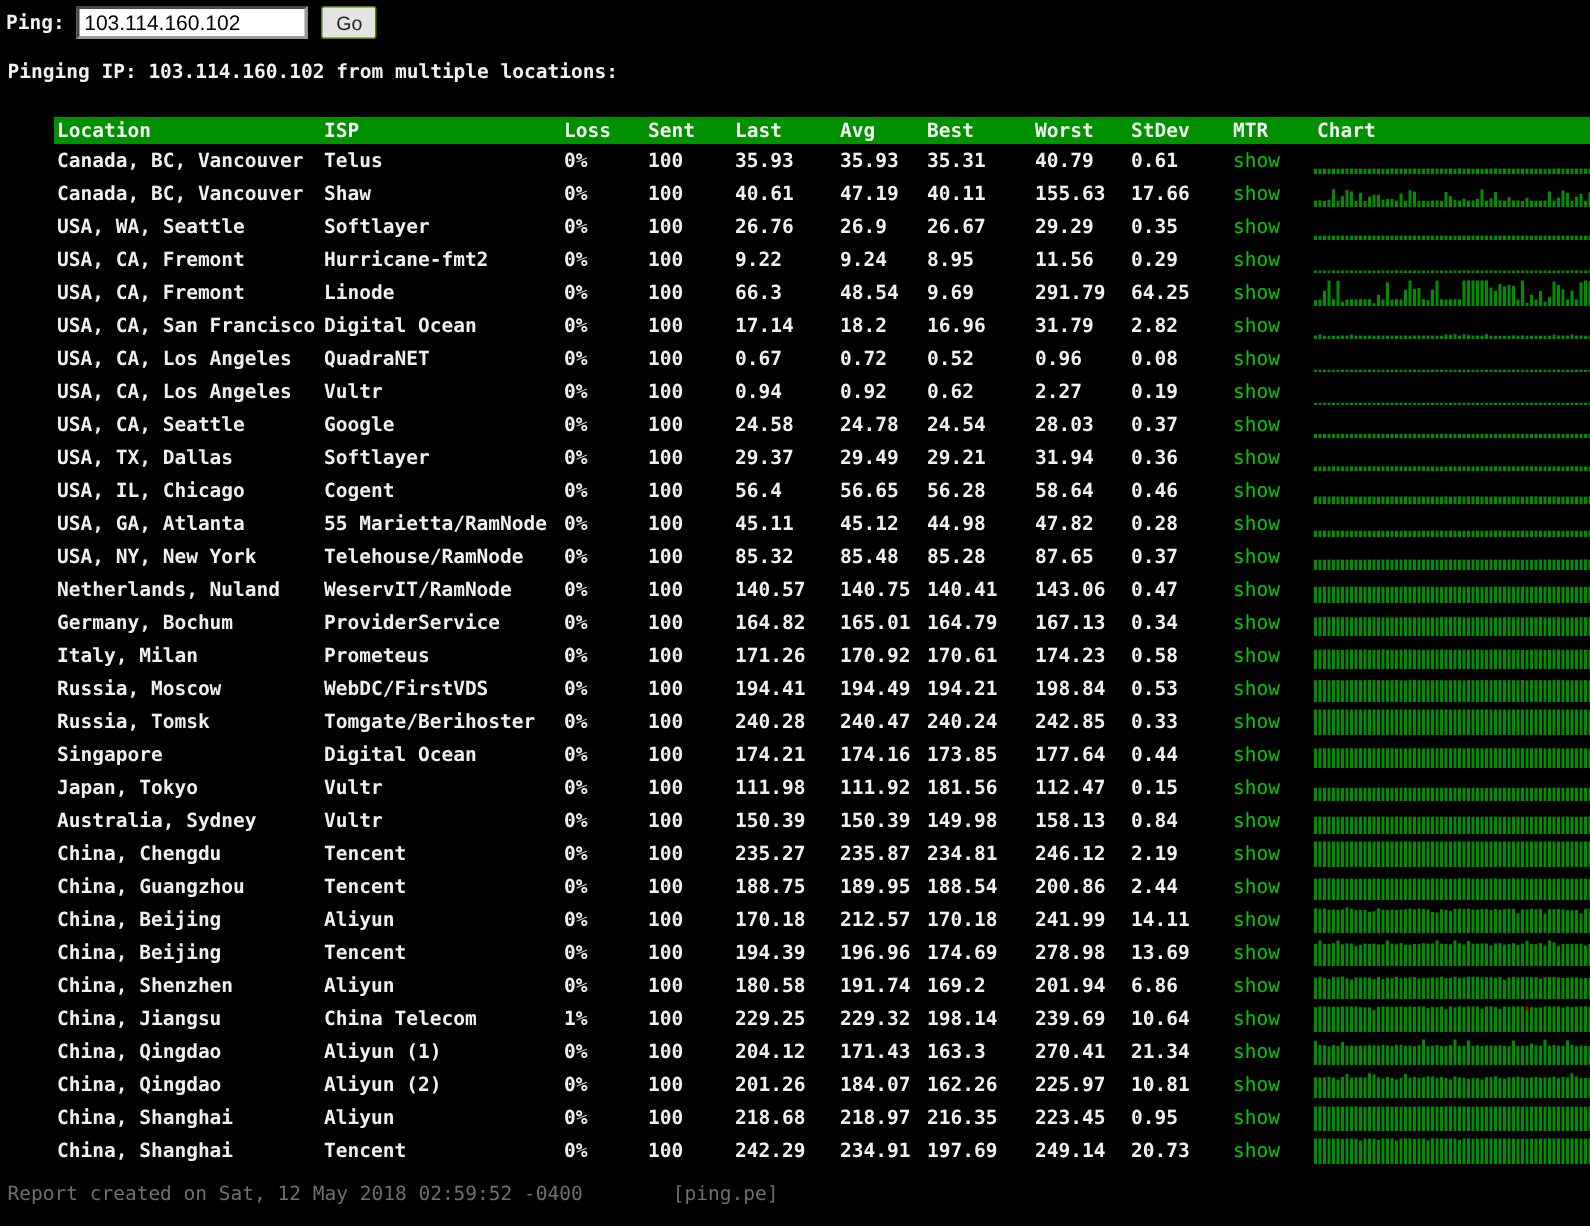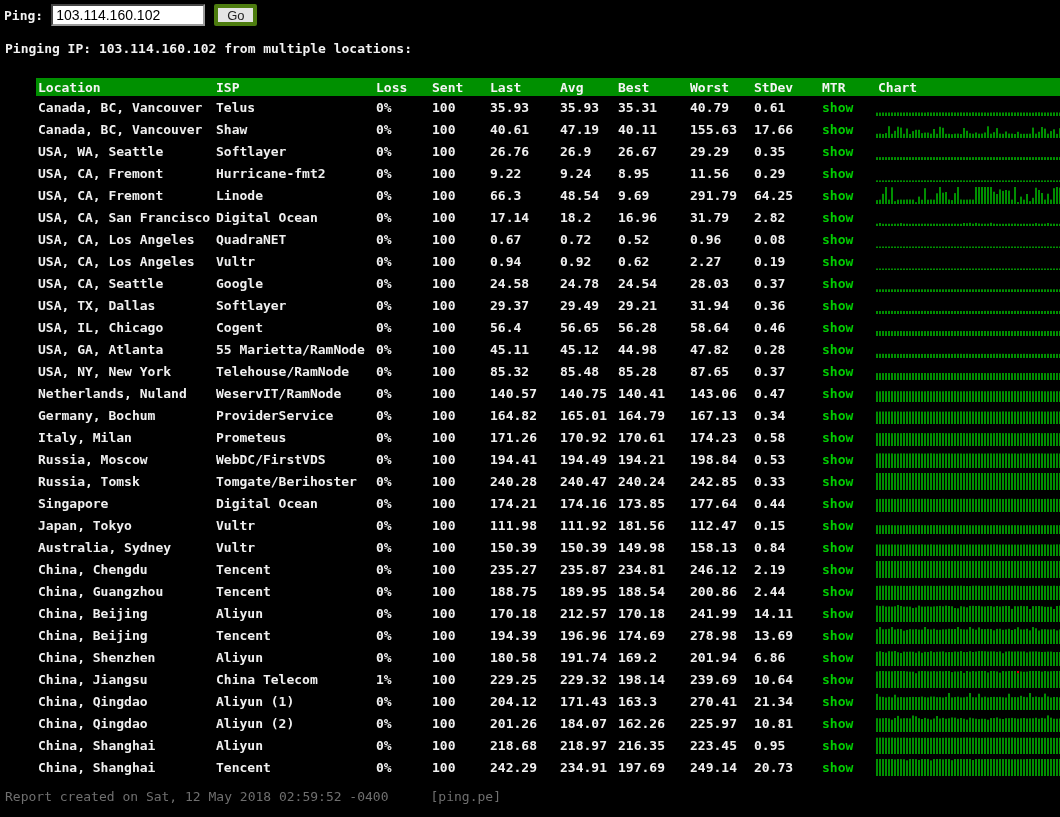--- a/index.html
+++ b/index.html
@@ -6,47 +6,47 @@
   html,body { width:1060px; height:817px; background:#000; overflow:hidden;
     font-family:"DejaVu Sans Mono","Liberation Mono",monospace; }
 
   
   .pingbar { position:absolute; left:4px; top:4px; display:flex; align-items:center; }
   .pingbar label { color:#f2f2f2; font-weight:bold; font-size:13px; margin-right:8px; }
   .pingbar input { width:154px; height:22px; background:#fff; color:#000;
     border:2px inset #9a9a9a; font-family:"Liberation Sans",sans-serif; font-size:14px;
     padding:0 3px; }
   .pingbar button { margin-left:9px; height:22px; padding:0 9px;
-    background:#e4e4e4; border:4px solid #4d7c0f; border-radius:2px;
+    background:#e4e4e4; border:1px solid #4d7c0f; border-radius:2px;
     font-family:"Liberation Sans",sans-serif; font-size:13px; color:#222; cursor:pointer; }
 
   .subtitle { position:absolute; left:5px; top:41px; color:#f2f2f2;
     font-weight:bold; font-size:13px;text-align:center; }
 
   
   .ptable { position:absolute; left:6px; top:78px; width:1050px;margin-left:30px; }
   .prow { display:grid; height:22px; align-items:center;
     grid-template-columns:178px 160px 56px 58px 70px 58px 72px 64px 68px 56px 1fr; }
   .phead { height:18px; background:#009000; }
   .phead .cell { color:#f4f4f4; }
   .cell { color:#f0f0f0; font-weight:bold; font-size:13px; padding-left:2px;
     white-space:nowrap; overflow:hidden; }
-  .show-link { color:#00cc00; font-weight:bold; font-size:13px; text-decoration:none;
+  .show-link { color:#00cc00; font-weight:normal; font-size:13px; text-decoration:none;
     cursor:pointer; }
   .chartcell { padding-left:0; display:flex; align-items:center; }
   .chartcell svg { display:block; }
 
   
   .pfooter { position:absolute; left:5px; top:789px; width:1046px;
     display:flex; justify-content:space-between; align-items:baseline;
     font-size:13px; font-weight:bold; }
   .pfooter .left { color:#f2f2f2; }
   .pfooter .left a { color:#f2f2f2; text-decoration:underline; cursor:pointer; }
   .pfooter .right { color:#6f6f6f; font-weight:normal; }
-  .pfooter .right .brand { margin-left:42px; }
+  .pfooter .right .brand { margin-left:60px; }
 </style>
 </head>
 <body>
 
 <div class="pingbar">
   <label>Ping:</label>
   <input type="text" value="103.114.160.102" style="">
   <button>Go</button>
 </div>
 

